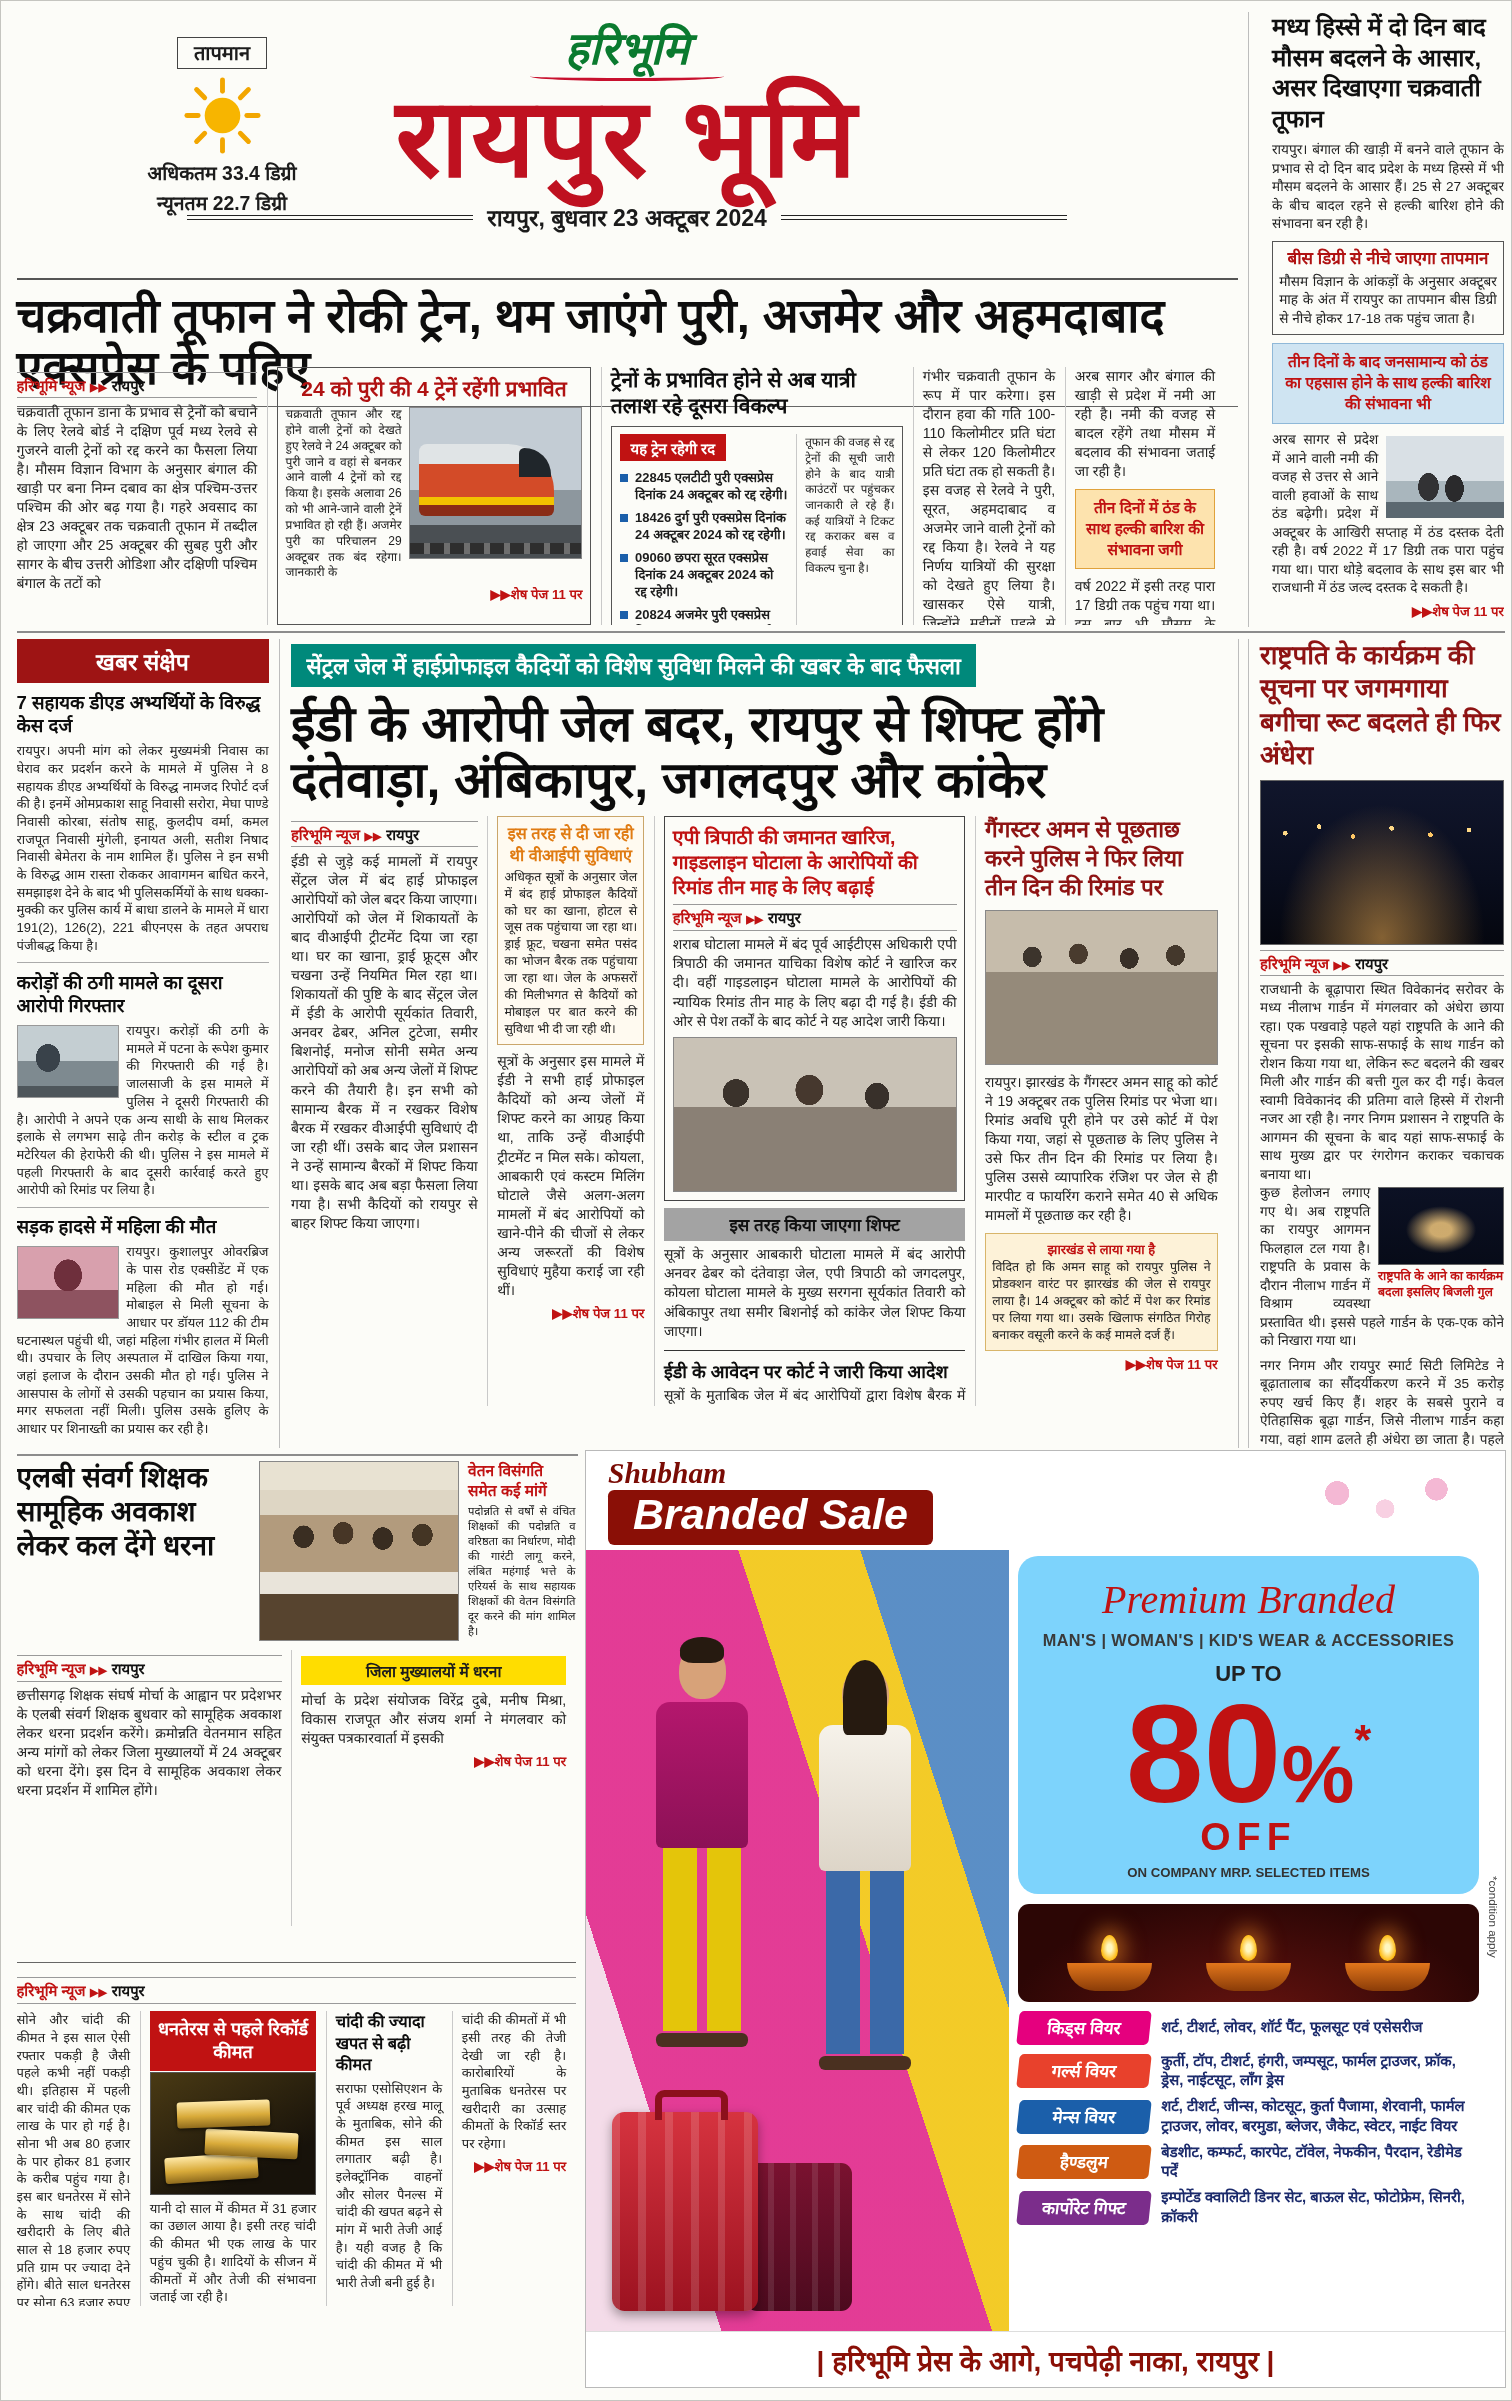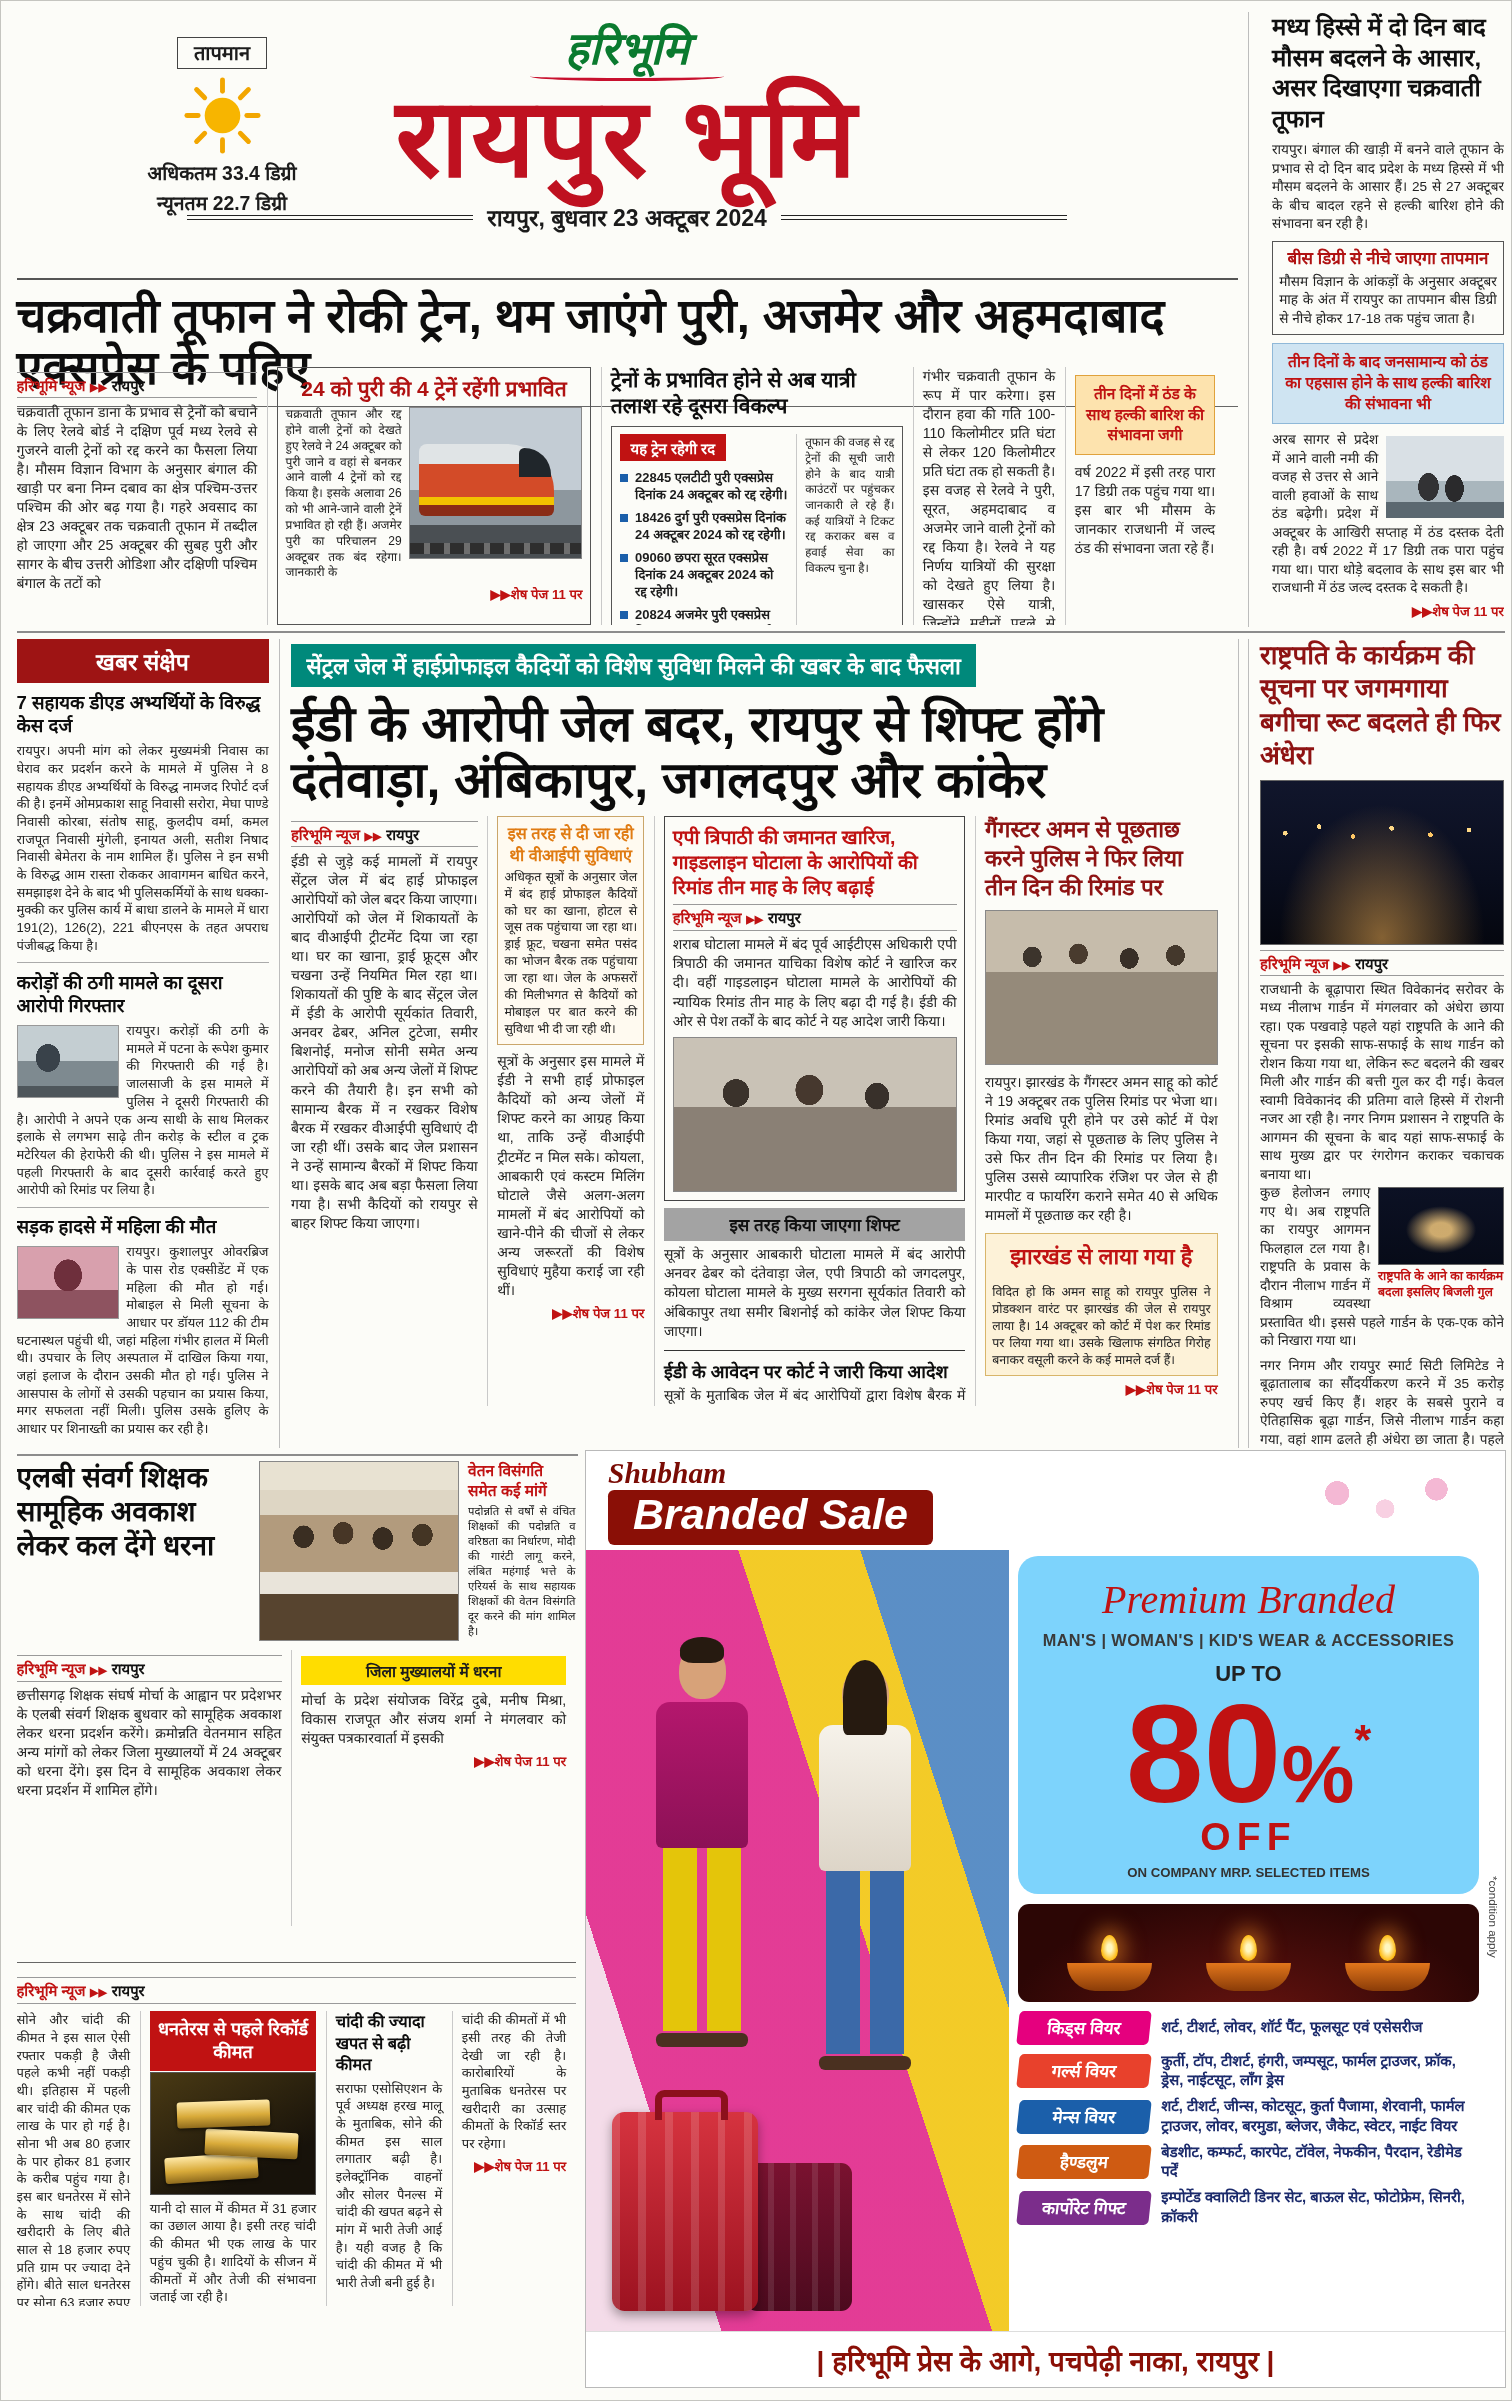--- a/index.html
+++ b/index.html
@@ -104,21 +104,21 @@
 .shift-bar{background:#a3a3a3;font-weight:800;font-size:17px;padding:4.7px 7.8px;text-align:center;color:#111;}
 .order-title{font-size:18px;font-weight:800;margin:9.3px 0 3.1px;border-top:1.6px solid #333;padding-top:7.8px;color:#0d0d0d;}
 .gang-title{color:#8e1313;font-size:22.5px;font-weight:800;line-height:1.28;}
 .gang-photo{height:155px;margin:7.8px 0;border:0.8px solid #888;background:
  radial-gradient(15.5px 17px at 20% 30%, #3c342c 60%, transparent 61%),
  radial-gradient(15.5px 17px at 40% 28%, #493b2e 60%, transparent 61%),
  radial-gradient(15.5px 17px at 62% 31%, #382f27 60%, transparent 61%),
  radial-gradient(15.5px 17px at 82% 29%, #44382c 60%, transparent 61%),
  linear-gradient(180deg,#c6bcab 0 40%, #958a7a 40% 100%);}
 .jhar-box{background:#fdf2d8;border:0.8px solid #d8b56a;padding:6.2px;margin-top:7.8px;}
-.jhar-title{color:#c01212;font-weight:800;font-size:22px;text-align:center;margin-bottom:14px;}
+.jhar-title{color:#c01212;font-weight:800;font-size:13px;text-align:center;margin-bottom:1px;}
 .jhar-box p.body{font-size:12.4px;}
 
 
 .president{left:1247px;top:638px;width:256px;height:809px;padding-left:11px;border-left:0.8px solid #bdbdbd;overflow:hidden;}
 .pres-h{color:#8e1313;font-size:26px;font-weight:800;line-height:1.28;margin-bottom:7.8px;}
 .pres-photo{width:100%;height:165px;border:0.8px solid #666;background:
  radial-gradient(4.7px 4.7px at 10% 32%, #ffd986 50%, transparent 51%),
  radial-gradient(4.7px 4.7px at 24% 28%, #ffd986 50%, transparent 51%),
  radial-gradient(4.7px 4.7px at 38% 34%, #ffc866 50%, transparent 51%),
  radial-gradient(4.7px 4.7px at 54% 29%, #ffd986 50%, transparent 51%),
@@ -303,20 +303,21 @@
         </div>
         <div class="trains-side">तूफान की वजह से रद्द ट्रेनों की सूची जारी होने के बाद यात्री काउंटरों पर पहुंचकर जानकारी ले रहे हैं। कई यात्रियों ने टिकट रद्द कराकर बस व हवाई सेवा का विकल्प चुना है।</div>
       </div>
 
     </div>
     <div class="tr-c6">
       <p class="body">गंभीर चक्रवाती तूफान के रूप में पार करेगा। इस दौरान हवा की गति 100-110 किलोमीटर प्रति घंटा से लेकर 120 किलोमीटर प्रति घंटा तक हो सकती है। इस वजह से रेलवे ने पुरी, सूरत, अहमदाबाद व अजमेर जाने वाली ट्रेनों को रद्द किया है। रेलवे ने यह निर्णय यात्रियों की सुरक्षा को देखते हुए लिया है। खासकर ऐसे यात्री, जिन्होंने महीनों पहले से यात्रा की योजना बनाकर रिजर्वेशन कराया है। अब वे तय तिथि पर यात्रा शुरू या फिर उन ट्रेनों में आरक्षण कराने मशक्कत</p>
 
     </div>
     <div class="tr-c7">
+      <p class="body">अरब सागर और बंगाल की खाड़ी से प्रदेश में नमी आ रही है। नमी की वजह से बादल रहेंगे तथा मौसम में बदलाव की संभावना जताई जा रही है।</p>
       <div class="hl-box">तीन दिनों में ठंड के साथ हल्की बारिश की संभावना जगी</div>
       <p class="body">वर्ष 2022 में इसी तरह पारा 17 डिग्री तक पहुंच गया था। इस बार भी मौसम के जानकार राजधानी में जल्द ठंड की संभावना जता रहे हैं।</p>
 
     </div>
   </section>
 
   <div class="rule-h" style="left:15.5px;top:630px;width:1488px;"></div>
 
   <aside class="abs briefs">
     <div class="briefs-hd">खबर संक्षेप</div>

